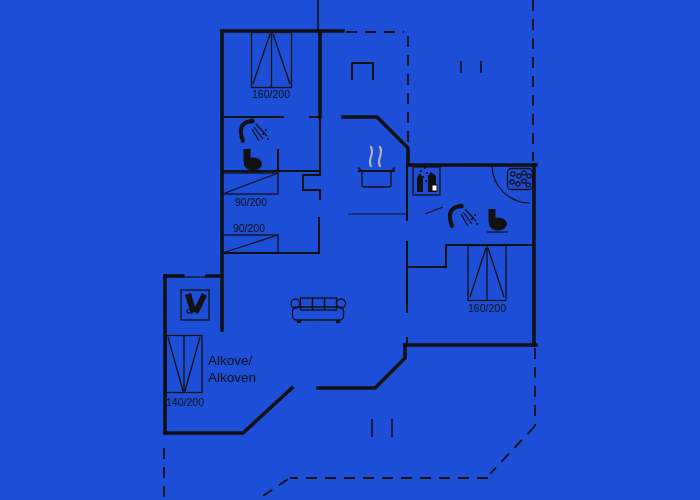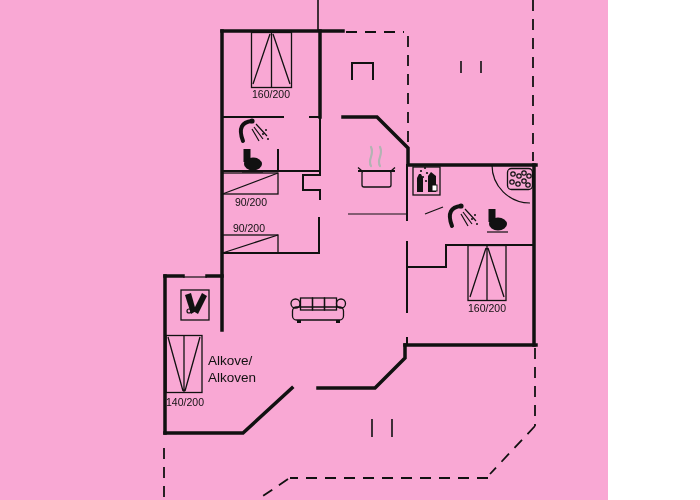--- a/index.html
+++ b/index.html
@@ -1,16 +1,16 @@
 <!DOCTYPE html>
 <html><head>
 <meta charset="utf-8">
 <style>
   html,body{margin:0;padding:0;background:#fff;}
-  .canvas{position:relative;width:608px;height:500px;background:#f9a8d4;overflow:hidden;}
+  .canvas{position:relative;width:700px;height:500px;background:#1d4ed8;overflow:hidden;}
   svg{display:block;}
   .wall-ext{stroke:#111;stroke-width:3.5;fill:none;stroke-linecap:square;}
   .wall-int{stroke:#111;stroke-width:2;fill:none;stroke-linecap:square;}
   .thin{stroke:#111;stroke-width:1.2;fill:none;}
   .furn{stroke:#111;stroke-width:1.3;fill:none;}
   .dash{stroke:#111;stroke-width:1.8;fill:none;stroke-dasharray:11 8;}
   .tick{stroke:#111;stroke-width:1.6;fill:none;}
   .blk{fill:#111;stroke:none;}
   .steam{stroke:#b3b3b3;stroke-width:2.2;fill:none;stroke-linecap:round;}
   text{font-family:"Liberation Sans","DejaVu Sans",sans-serif;fill:#111;}

